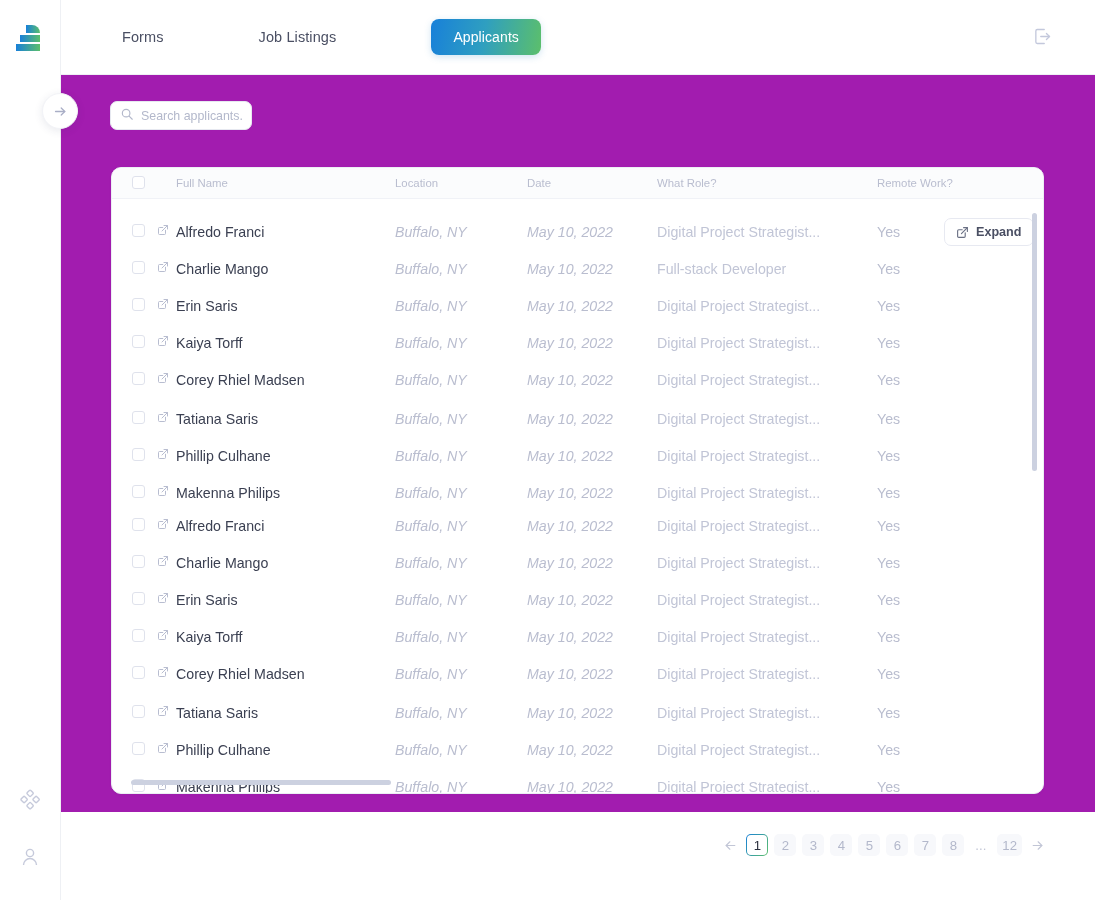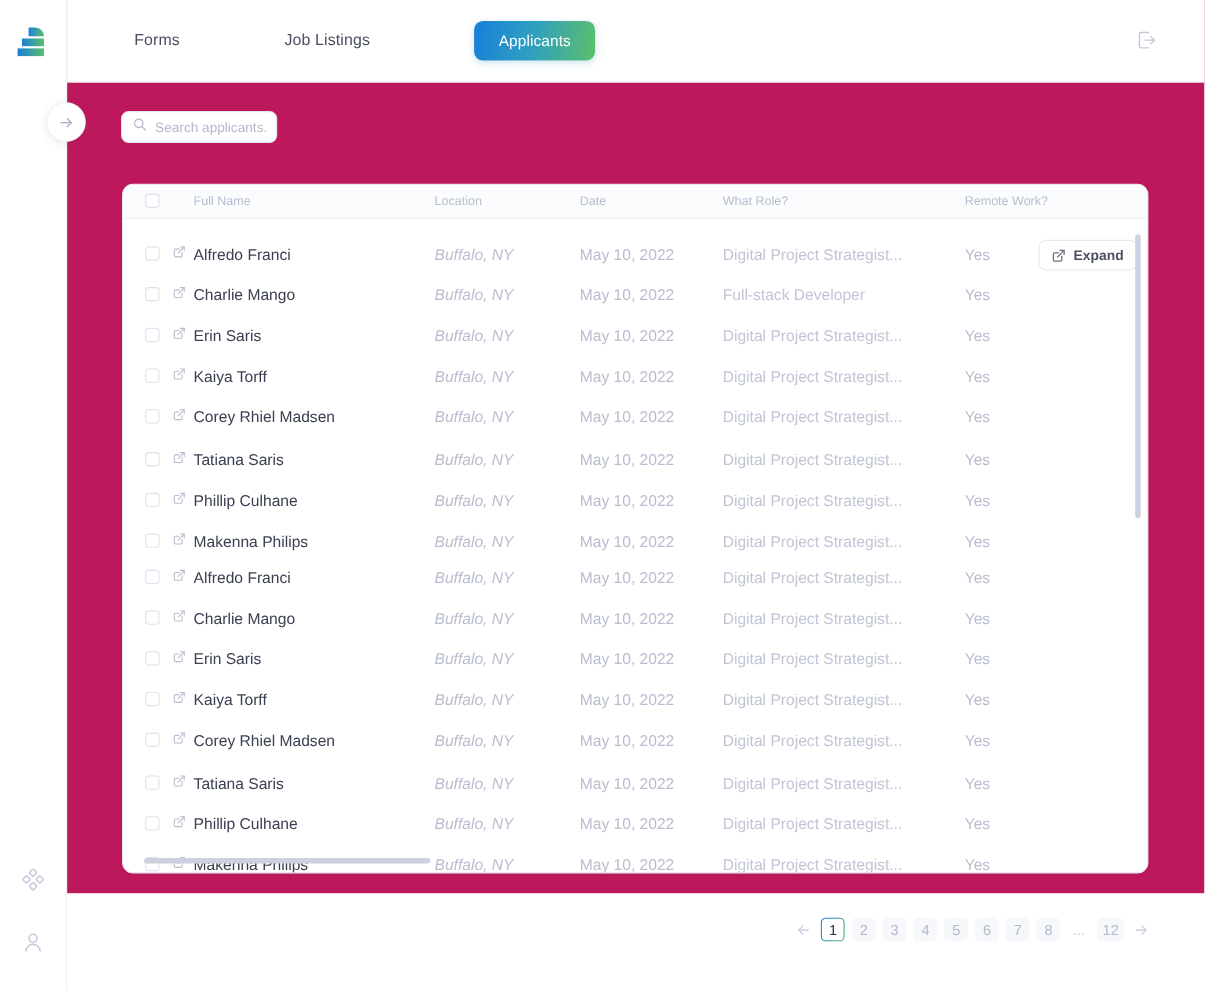--- a/index.html
+++ b/index.html
@@ -2,21 +2,21 @@
 <html><head>
 <meta charset="utf-8">
 <style>
   * { box-sizing: border-box; margin: 0; padding: 0; }
   html, body {
     width: 1095px; height: 900px;
     background: #ffffff;
     font-family: "Liberation Sans", sans-serif;
     overflow: hidden;
   }
-  .app { position: relative; width: 1095px; height: 812px; background:#be185d; }
+  .app { position: relative; width: 1095px; height: 812px; background:#a21caf; }
 
   
   .rail {
     position: absolute; left: 0; top: 0; width: 61px; height: 900px;
     background: #ffffff; border-right: 1px solid #eef0f4;
     display: flex; flex-direction: column; align-items: center;
   }
   .rail-logo { margin-top: 18px; width: 40px; height: 40px; display:flex; align-items:center; justify-content:center; }
   .rail-bottom { margin-top: auto; display:flex; flex-direction:column; align-items:center; gap: 26px; padding-bottom: 28px; }
   .rail-icon { width: 30px; height: 30px; display:flex; align-items:center; justify-content:center; color:#c6cadb; }
@@ -87,21 +87,21 @@
   .tbody { position:relative; height: 596px; }
   .row {
     position:absolute; left:0; width: 933px; height: 37px;
     display:flex; align-items:center;
   }
   .c { position:absolute; font-size: 14.2px; white-space:nowrap; }
   .c-check { left: 20px; top: 11px; }
   .c-link  { left: 45px; top: 10px; color:#b8bdd0; }
   .c-name  { left: 64px; color:#3b4052;text-align:right; }
   .c-loc   { left: 283px; color:#b9bdcf;font-style:italic; }
-  .c-date  { left: 415px; color:#b9bdcf; }
+  .c-date  { left: 415px; color:#b9bdcf;font-style:italic; }
   .c-role  { left: 545px; color:#c1c5d6; }
   .c-rem   { left: 765px; color:#b9bdcf; }
 
   .expand-btn {
     position:absolute; left: 832px; top: 5px;
     display:flex; align-items:center; gap:7px;
     border:1px solid #e7e9f1; border-radius: 7px; background:#fff;
     padding: 6px 11px; font-size: 12.6px; color:#4a4f63; font-weight:700;
   }
   .expand-btn svg { color:#6a7084; }

